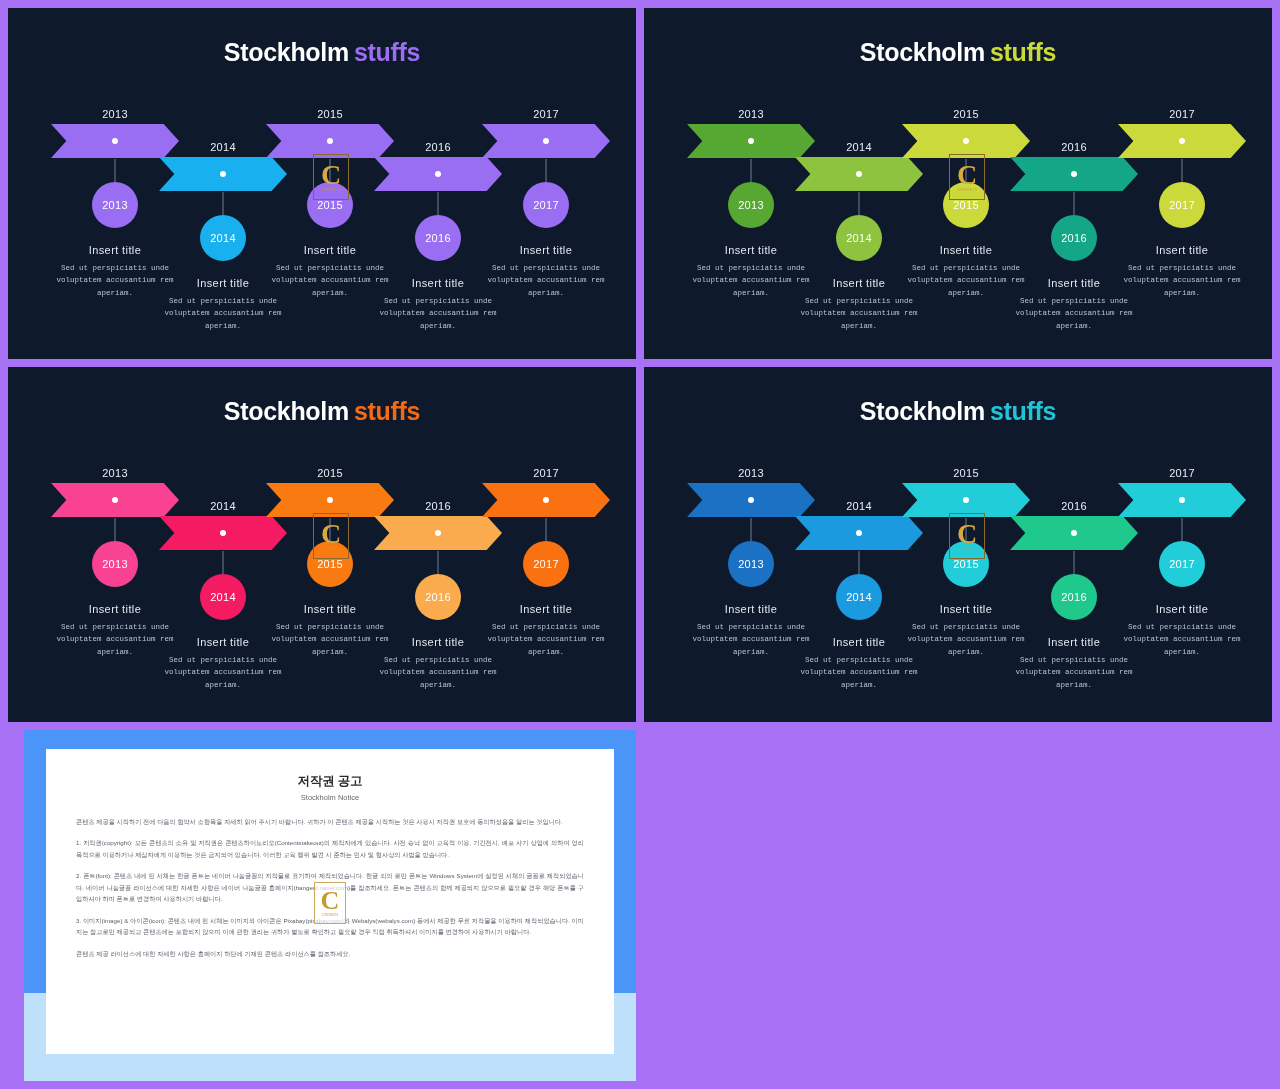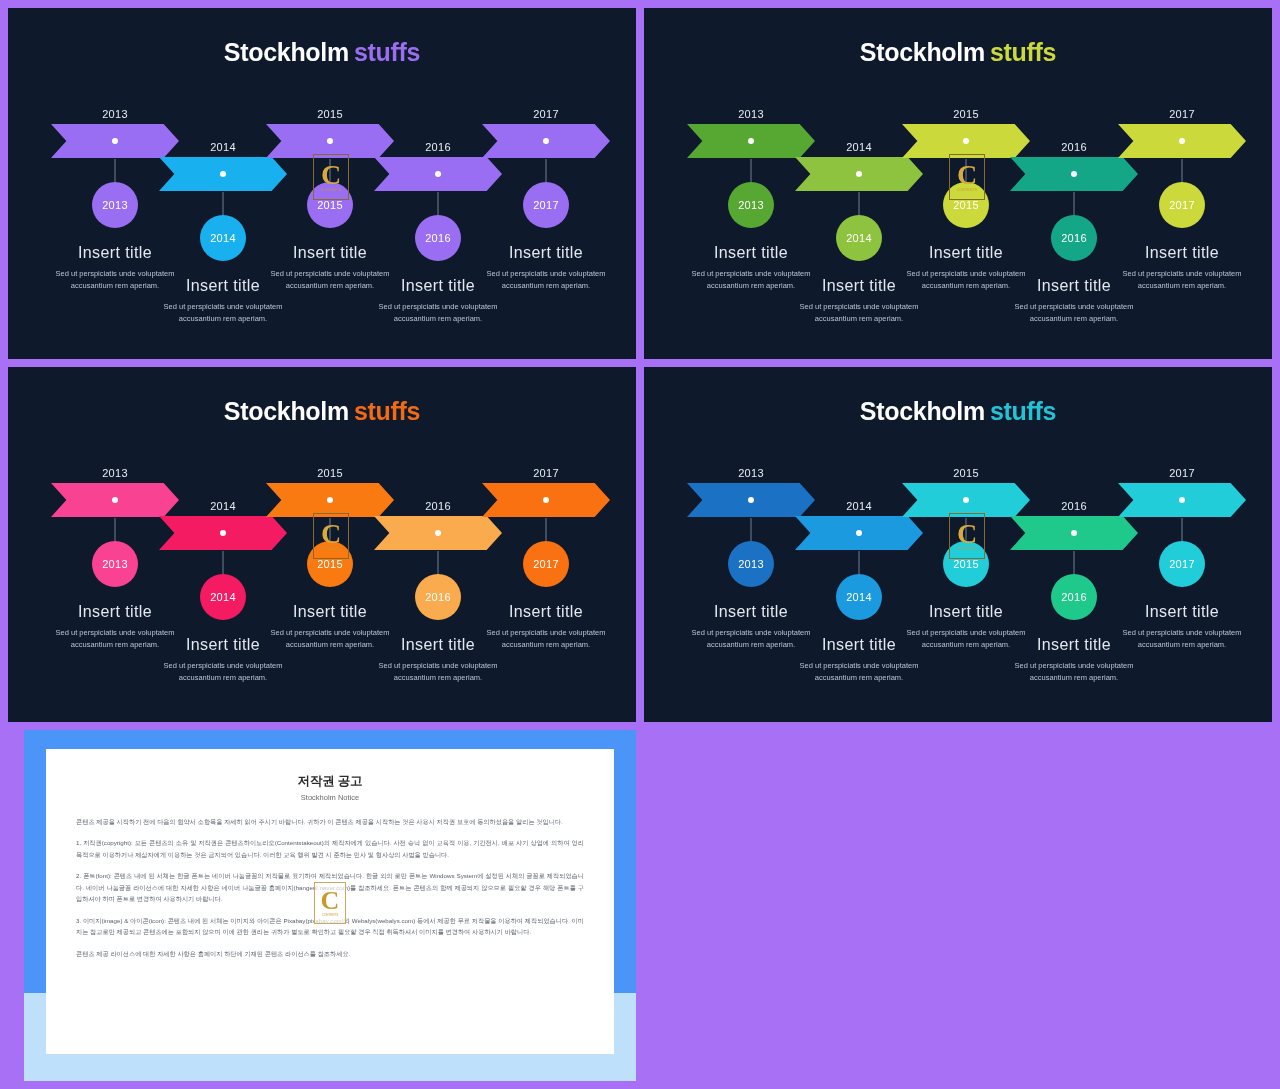--- a/index.html
+++ b/index.html
@@ -84,28 +84,29 @@
     font-size:11px;color:#ffffff;
     letter-spacing:.3px;
   }
   .body-txt{
     position:absolute;
     left:50%;transform:translateX(-50%);
     width:128px;
   }
   .body-txt .ins{
     display:block;
-    font-size:16px;color:#e4e9f0;
+    font-size:11px;color:#e4e9f0;
     letter-spacing:.4px;
     margin-bottom:6px;
   }
   .body-txt .lorem{
     display:block;
     font-size:7.5px;color:#b9c3d1;
     line-height:1.65;
+    font-family:Liberation Mono, monospace;
   }
   
   .watermark{
     position:absolute;
     width:34px;height:44px;
     border:1px solid #8a6a2a;
     display:flex;flex-direction:column;
     align-items:center;justify-content:center;
     pointer-events:none;
     z-index:9;

